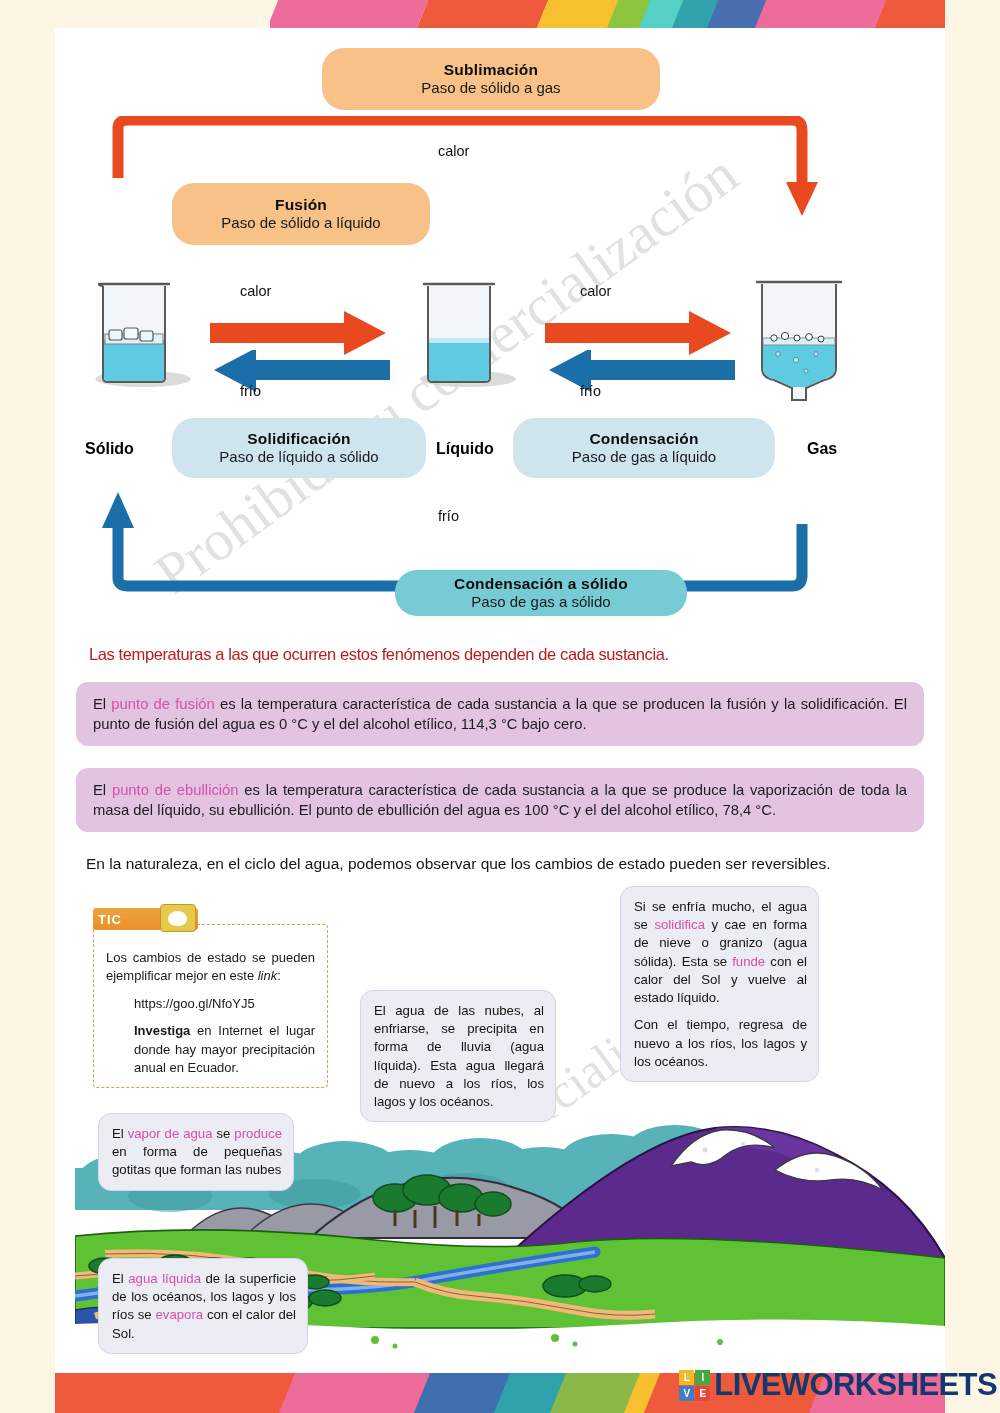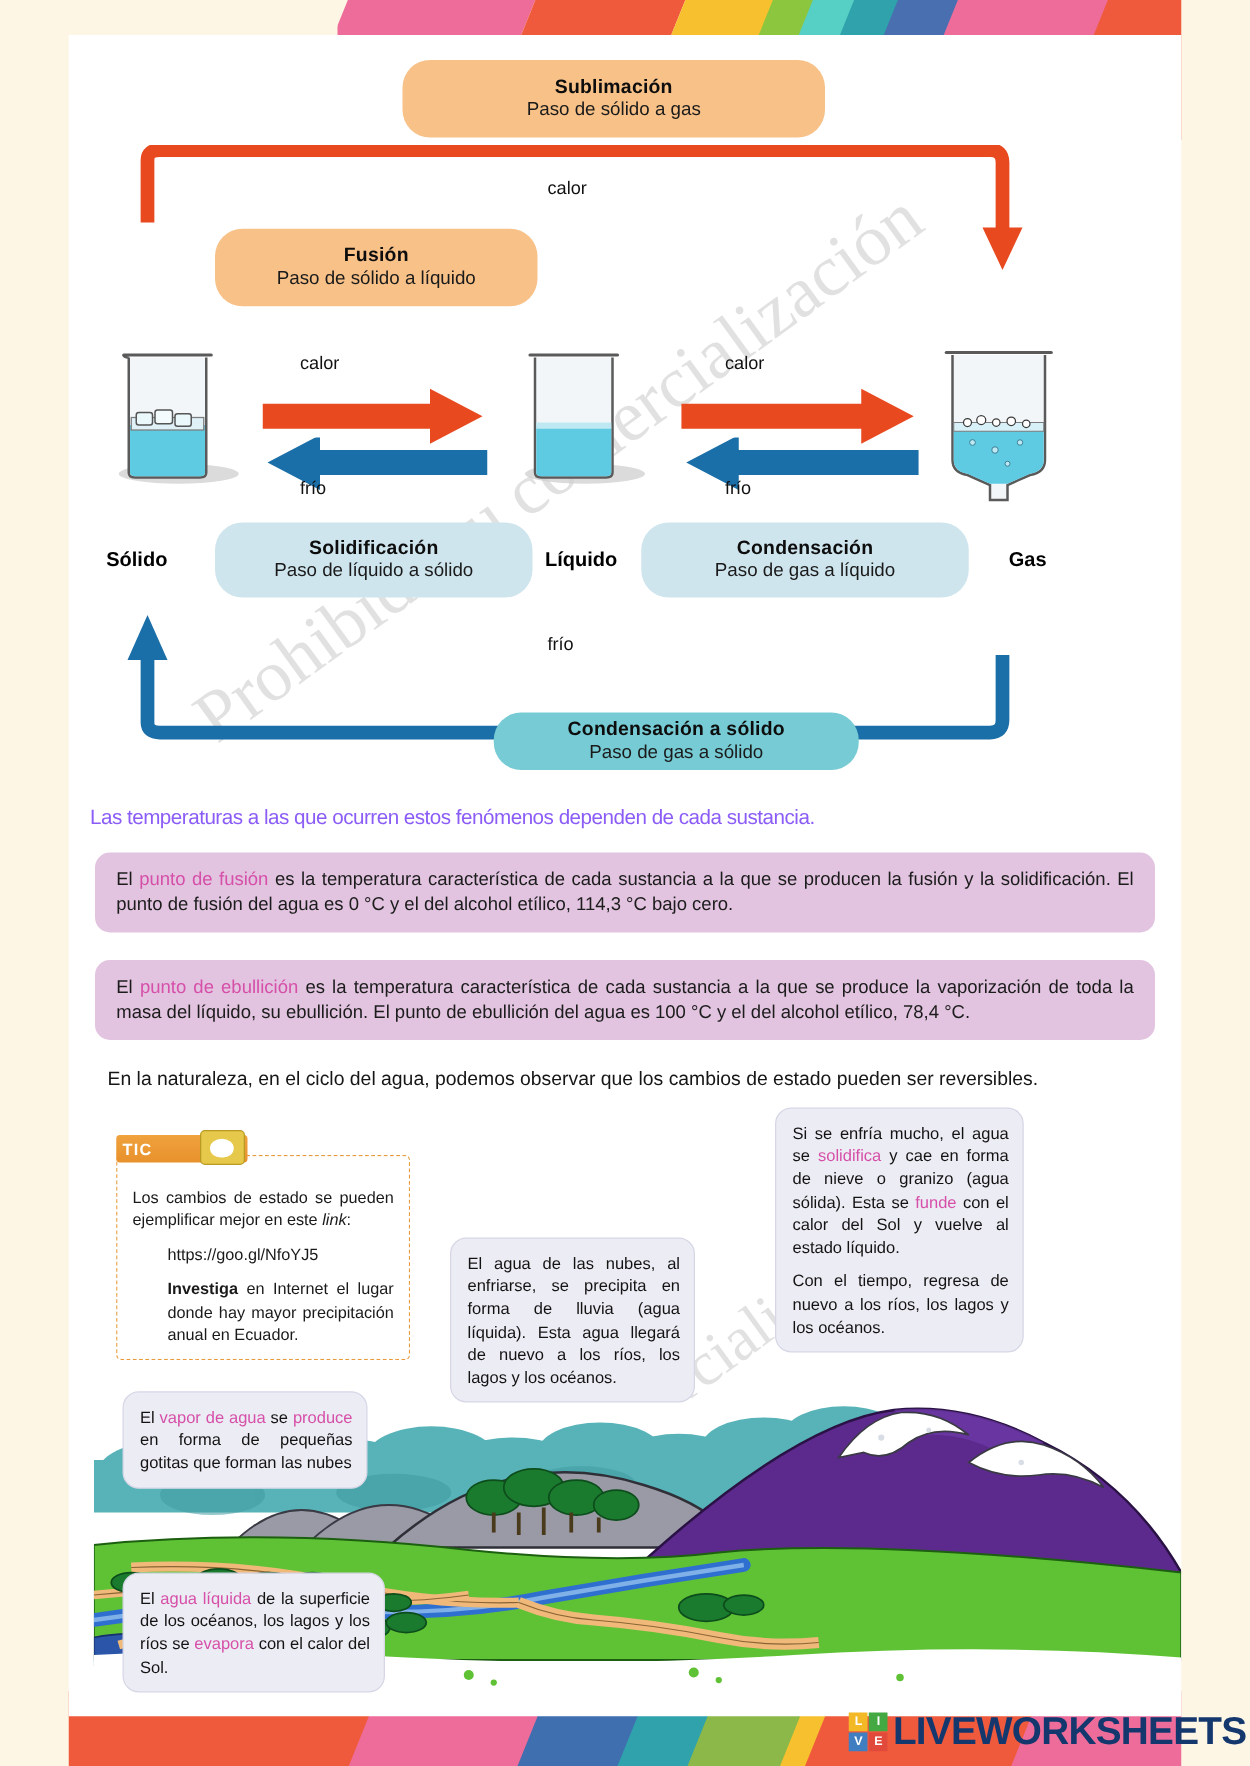--- a/index.html
+++ b/index.html
@@ -60,22 +60,22 @@
   .lbl-solido  { left: 30px;  top: 412px; }
   .lbl-liquido { left: 381px; top: 412px; }
   .lbl-gas     { left: 752px; top: 412px; }
   .arrow-cap { position: absolute; font-size: 14.5px; color: #111; text-align: left; }
 
   
   .beaker { position: absolute; }
 
   
   .lead-line {
-    position: absolute; left: 72px; top: 645px; width: 850px;
-    font-size: 16.5px; color: #8b5cf6; letter-spacing: -0.4px;
+    position: absolute; left: 89px; top: 645px; width: 850px;
+    font-size: 16.5px; color: #b91c1c; letter-spacing: -0.4px;
   }
   .purple-box {
     position: absolute; background: #e2c4e0; border-radius: 12px;
     padding: 13px 17px 12px 17px;
   }
   .purple-box p { font-size: 14.8px; line-height: 1.33; color: #1c1c1c; text-align: justify; }
   .pb1 { left: 76px; top: 682px; width: 848px; }
   .pb2 { left: 76px; top: 768px; width: 848px; }
   .hl { color: #d64fa8; }
 

